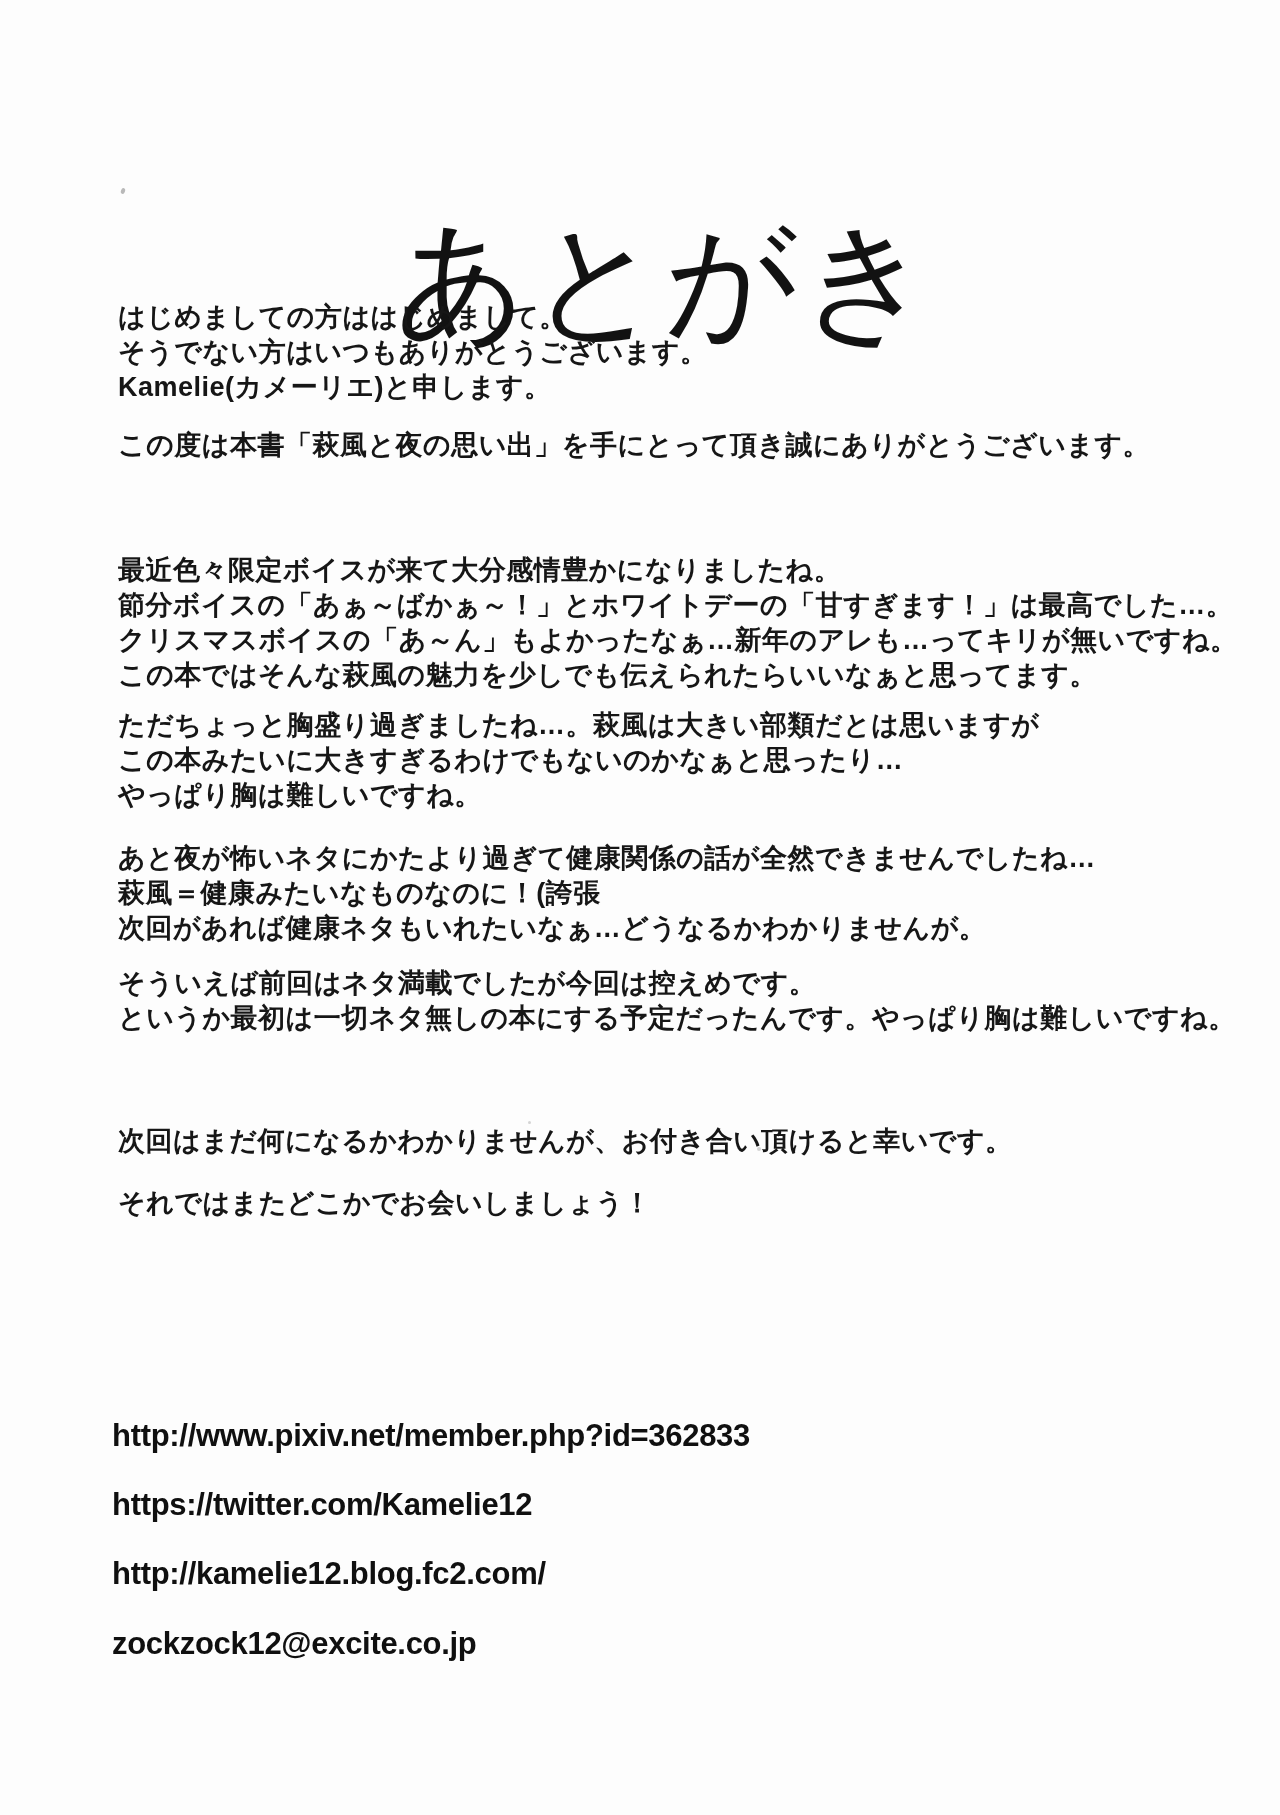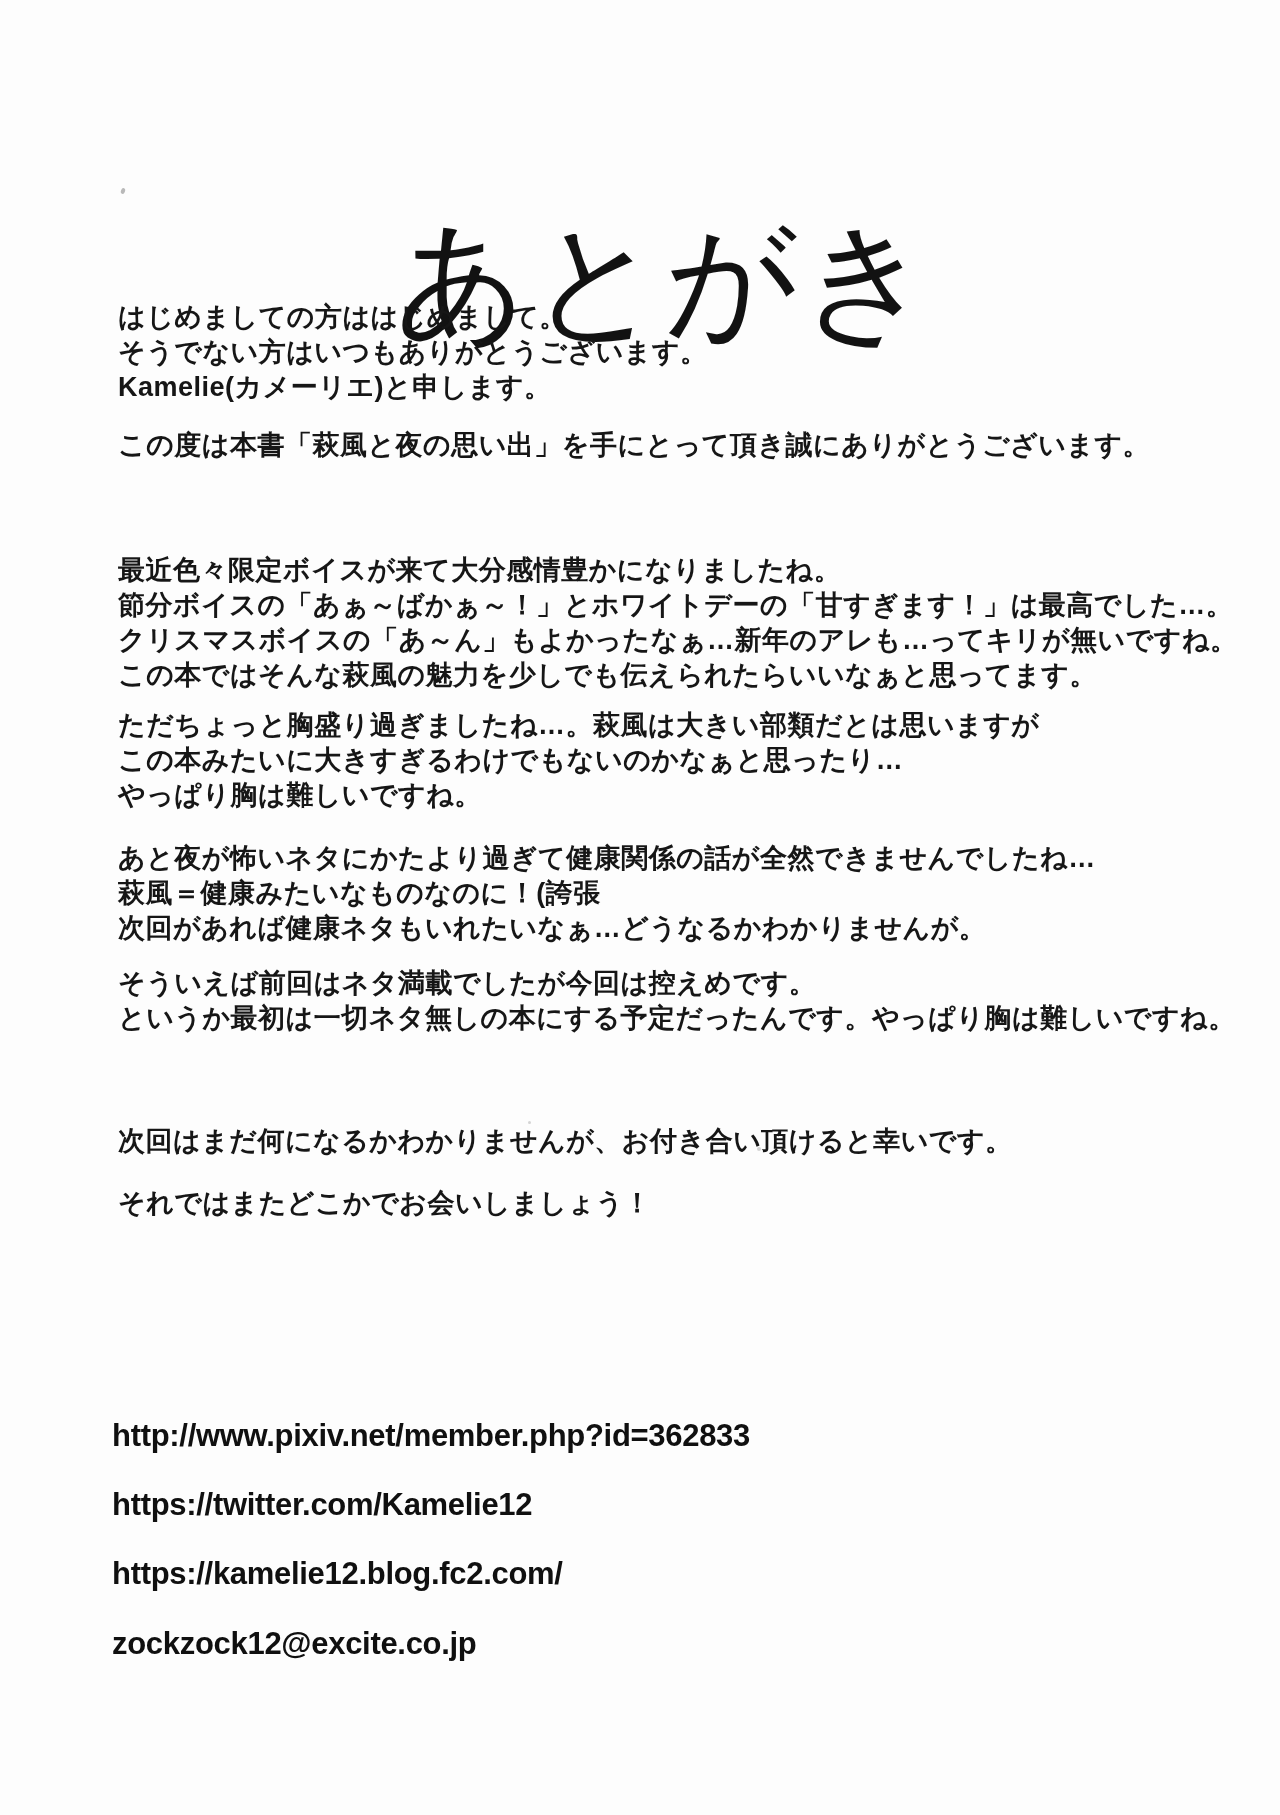--- a/index.html
+++ b/index.html
@@ -111,21 +111,21 @@
   <div class="para" style="top:1124px">
     <span class="line">次回はまだ何になるかわかりませんが、お付き合い頂けると幸いです。</span>
   </div>
 
   <div class="para" style="top:1186px">
     <span class="line">それではまたどこかでお会いしましょう！</span>
   </div>
 
   <div class="link-line" style="top:1418px">http://www.pixiv.net/member.php?id=362833</div>
   <div class="link-line" style="top:1487px">https://twitter.com/Kamelie12</div>
-  <div class="link-line" style="top:1556px">https://kamelie12.blog.fc2.com/</div>
+  <div class="link-line" style="top:1556px">http://kamelie12.blog.fc2.com/</div>
   <div class="link-line" style="top:1626px">zockzock12@excite.co.jp</div>
 
   <div class="speck s1"></div>
   <div class="speck s2"></div>
   <div class="speck s3"></div>
   <div class="speck s4"></div>
 
 </div>
 
 </body></html>

